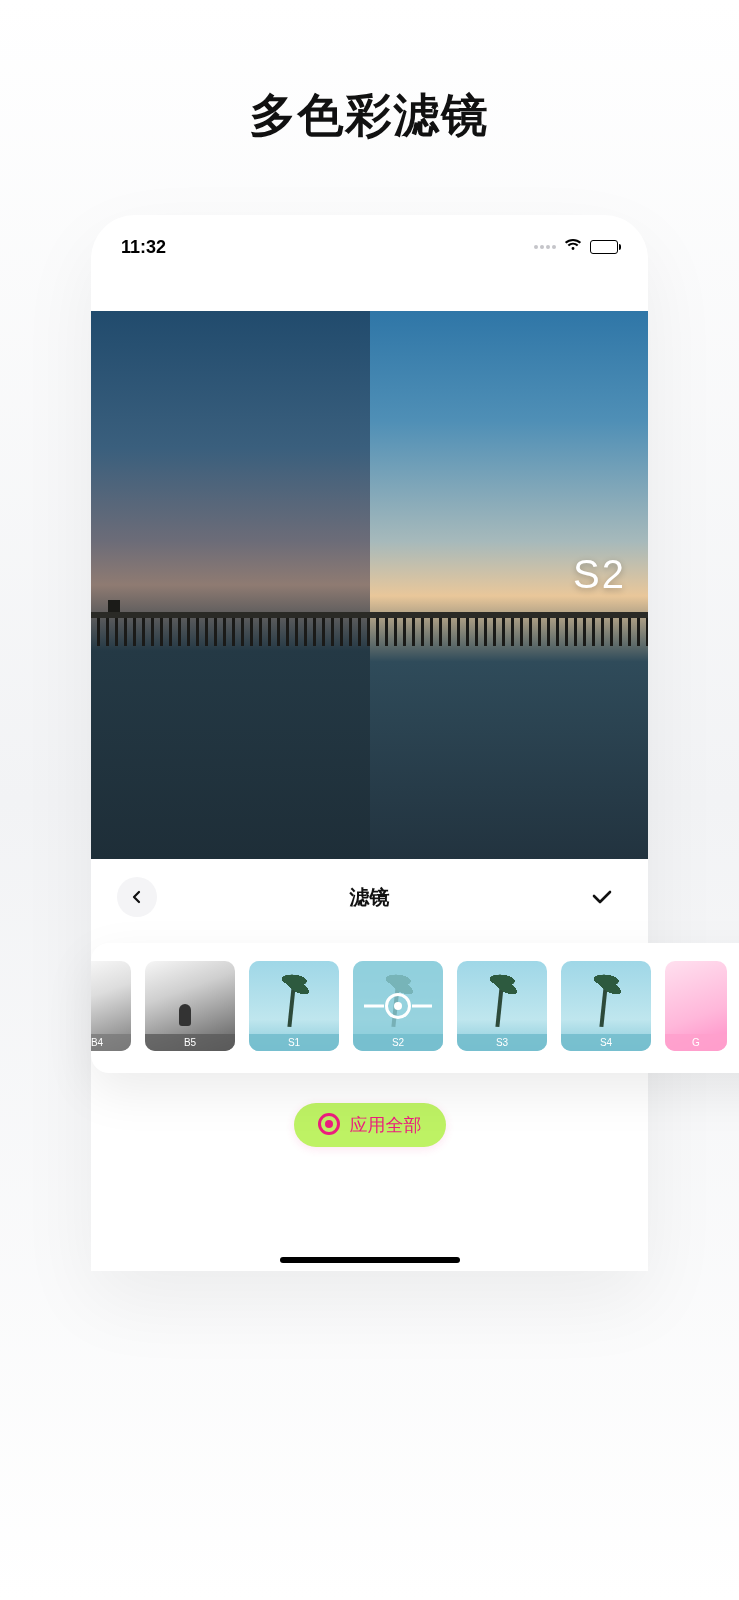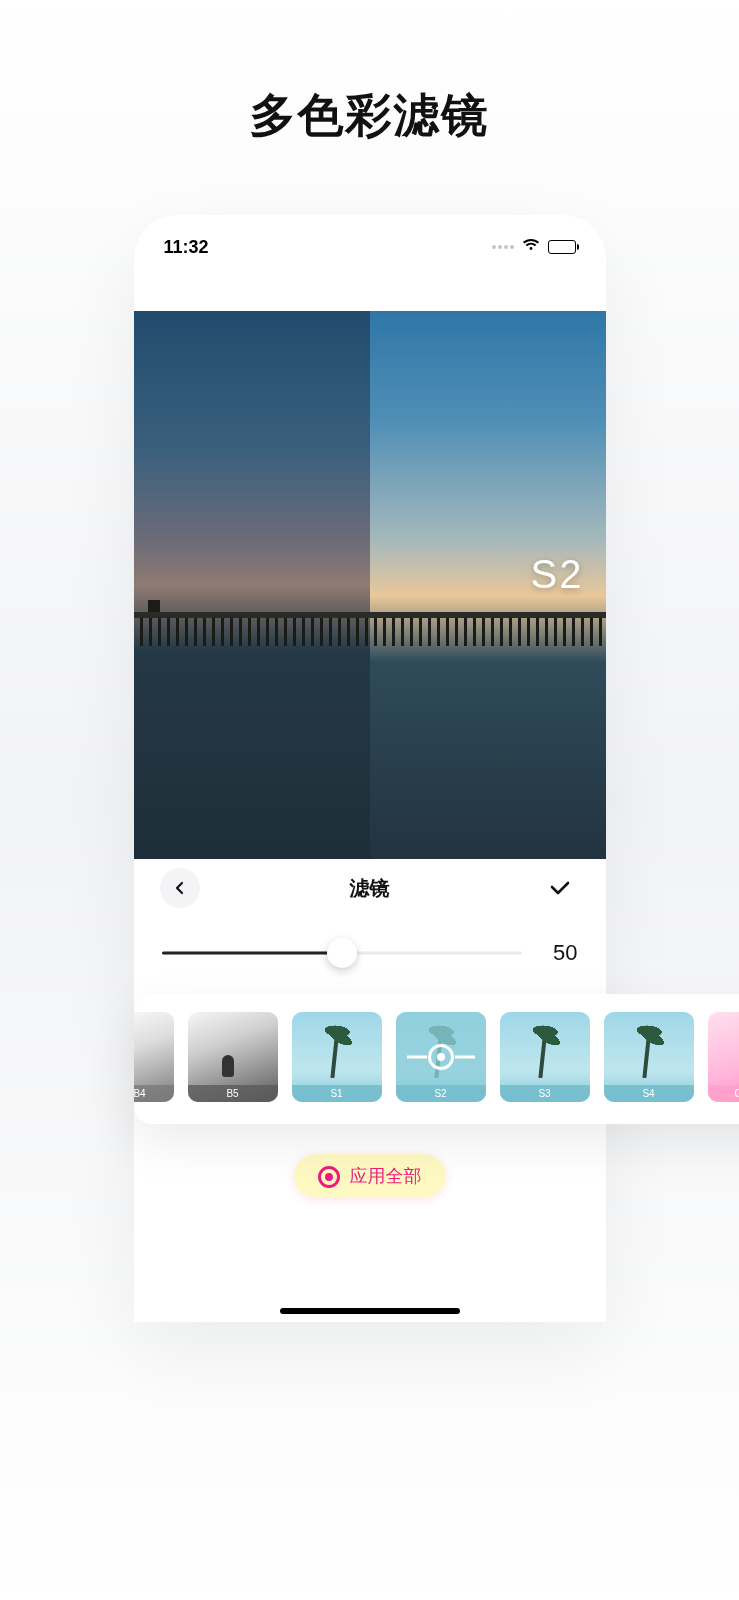--- a/index.html
+++ b/index.html
@@ -24,21 +24,21 @@
     letter-spacing: 2px;
   }
   .header-sub {
     font-size: 30px;
     color: #333;
     margin-top: 32px;
     letter-spacing: 1px;
   }
   .phone {
     margin-top: 68px;
-    width: 472px;
+    width: 557px;
     background: #fff;
     border-radius: 44px 44px 0 0;
     box-shadow: 0 30px 80px rgba(0,0,0,0.06);
     position: relative;
     padding-bottom: 8px;
   }
   .status-bar {
     display: flex;
     justify-content: space-between;
     align-items: center;
@@ -116,21 +116,21 @@
     font-weight: 400;
     color: #fff;
     text-shadow: 0 2px 6px rgba(0,0,0,.25);
     letter-spacing: 2px;
   }
 
   .toolbar {
     display: flex;
     align-items: center;
     justify-content: space-between;
-    padding: 9px 26px 12px 26px;
+    padding: 18px 26px 12px 26px;
   }
   .toolbar-btn {
     width: 40px; height: 40px;
     display:flex; align-items:center; justify-content:center;
     background:#f4f4f6; border-radius:50%;
     cursor:pointer;
   }
   .toolbar-title {
     font-size: 20px;
     font-weight: 600;
@@ -232,22 +232,22 @@
   .t-s.sel .ring::after  { left:100%;  margin-left:4px; }
   .t-s.sel .ring .c { position:absolute; top:50%; left:50%; transform:translate(-50%,-50%); width:8px; height:8px; background:#fff; border-radius:50%; }
   .t-g .tint { background: linear-gradient(160deg,#ffe0ef 0%,#ffb7da 60%,#ff8cc5 100%); }
   .t-g .lbl { background: rgba(255,160,205,.85); }
 
   .apply-row {
     margin-top: 30px;
     display:flex; justify-content:center;
   }
   .apply-btn {
-    display:flex; align-items:flex-end; gap:10px;
-    background:#fef9c3;
+    display:flex; align-items:flex-start; gap:10px;
+    background:#bef264;
     border-radius: 24px;
     padding: 10px 24px;
     box-shadow: 0 2px 10px rgba(236,29,126,.12);
     cursor:pointer;
   }
   .apply-icon {
     width:22px; height:22px; border:3px solid #ec1d7e; border-radius:50%;
     display:flex; align-items:center; justify-content:center;
   }
   .apply-icon::after {
@@ -301,28 +301,20 @@
         </svg>
     </div>
     <div class="toolbar-title">滤镜</div>
     <div class="toolbar-btn" style="background:transparent">
       <svg width="20" height="14" viewBox="0 0 20 14">
           <path d="M2 6l6 6L18 2" stroke="#111" stroke-width="2.6" fill="none" stroke-linecap="round" stroke-linejoin="round"></path>
         </svg>
     </div>
   </div>
 
-  <div class="slider-row">
-    <div class="slider">
-      <div class="slider-track"></div>
-      <div class="slider-fill"></div>
-      <div class="slider-thumb"></div>
-    </div>
-    <div class="slider-value">50</div>
-  </div>
 
   <div class="filter-strip-wrap">
     <div class="filter-strip">
 
       <div class="thumb first t-b4">
         <div class="tint"></div>
         <div class="lbl">B4</div>
       </div>
 
       <div class="thumb t-b5">

